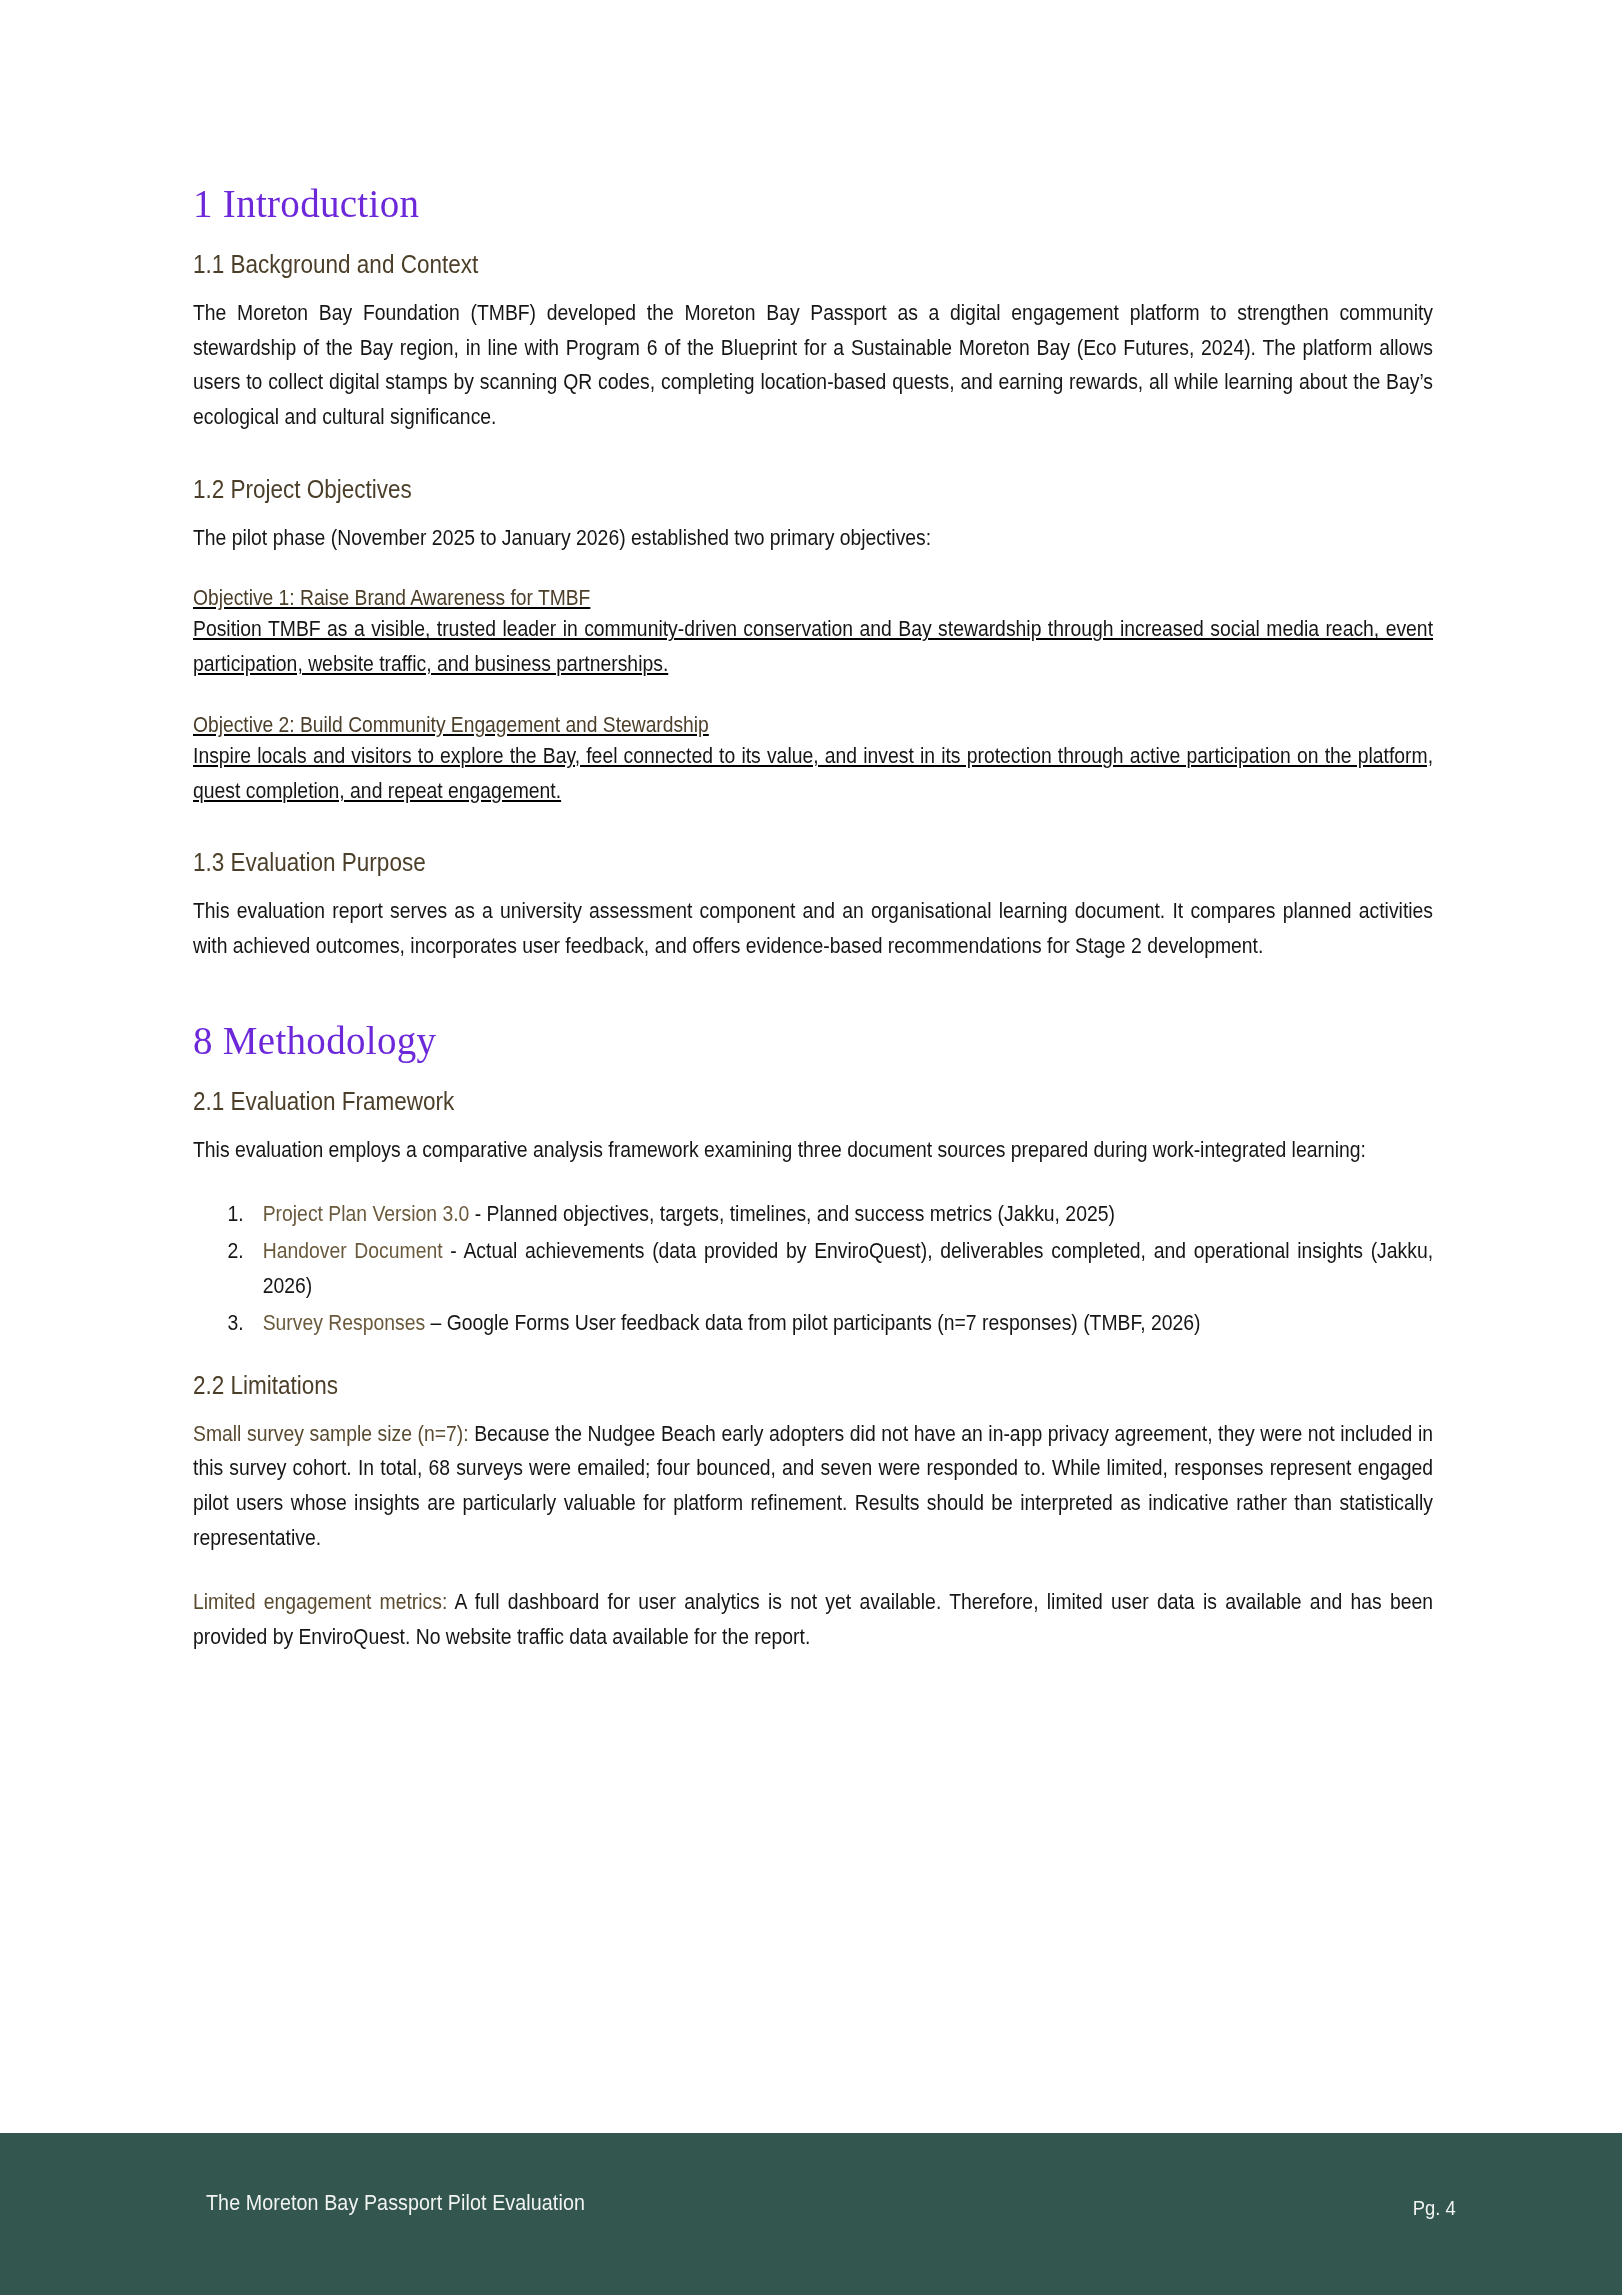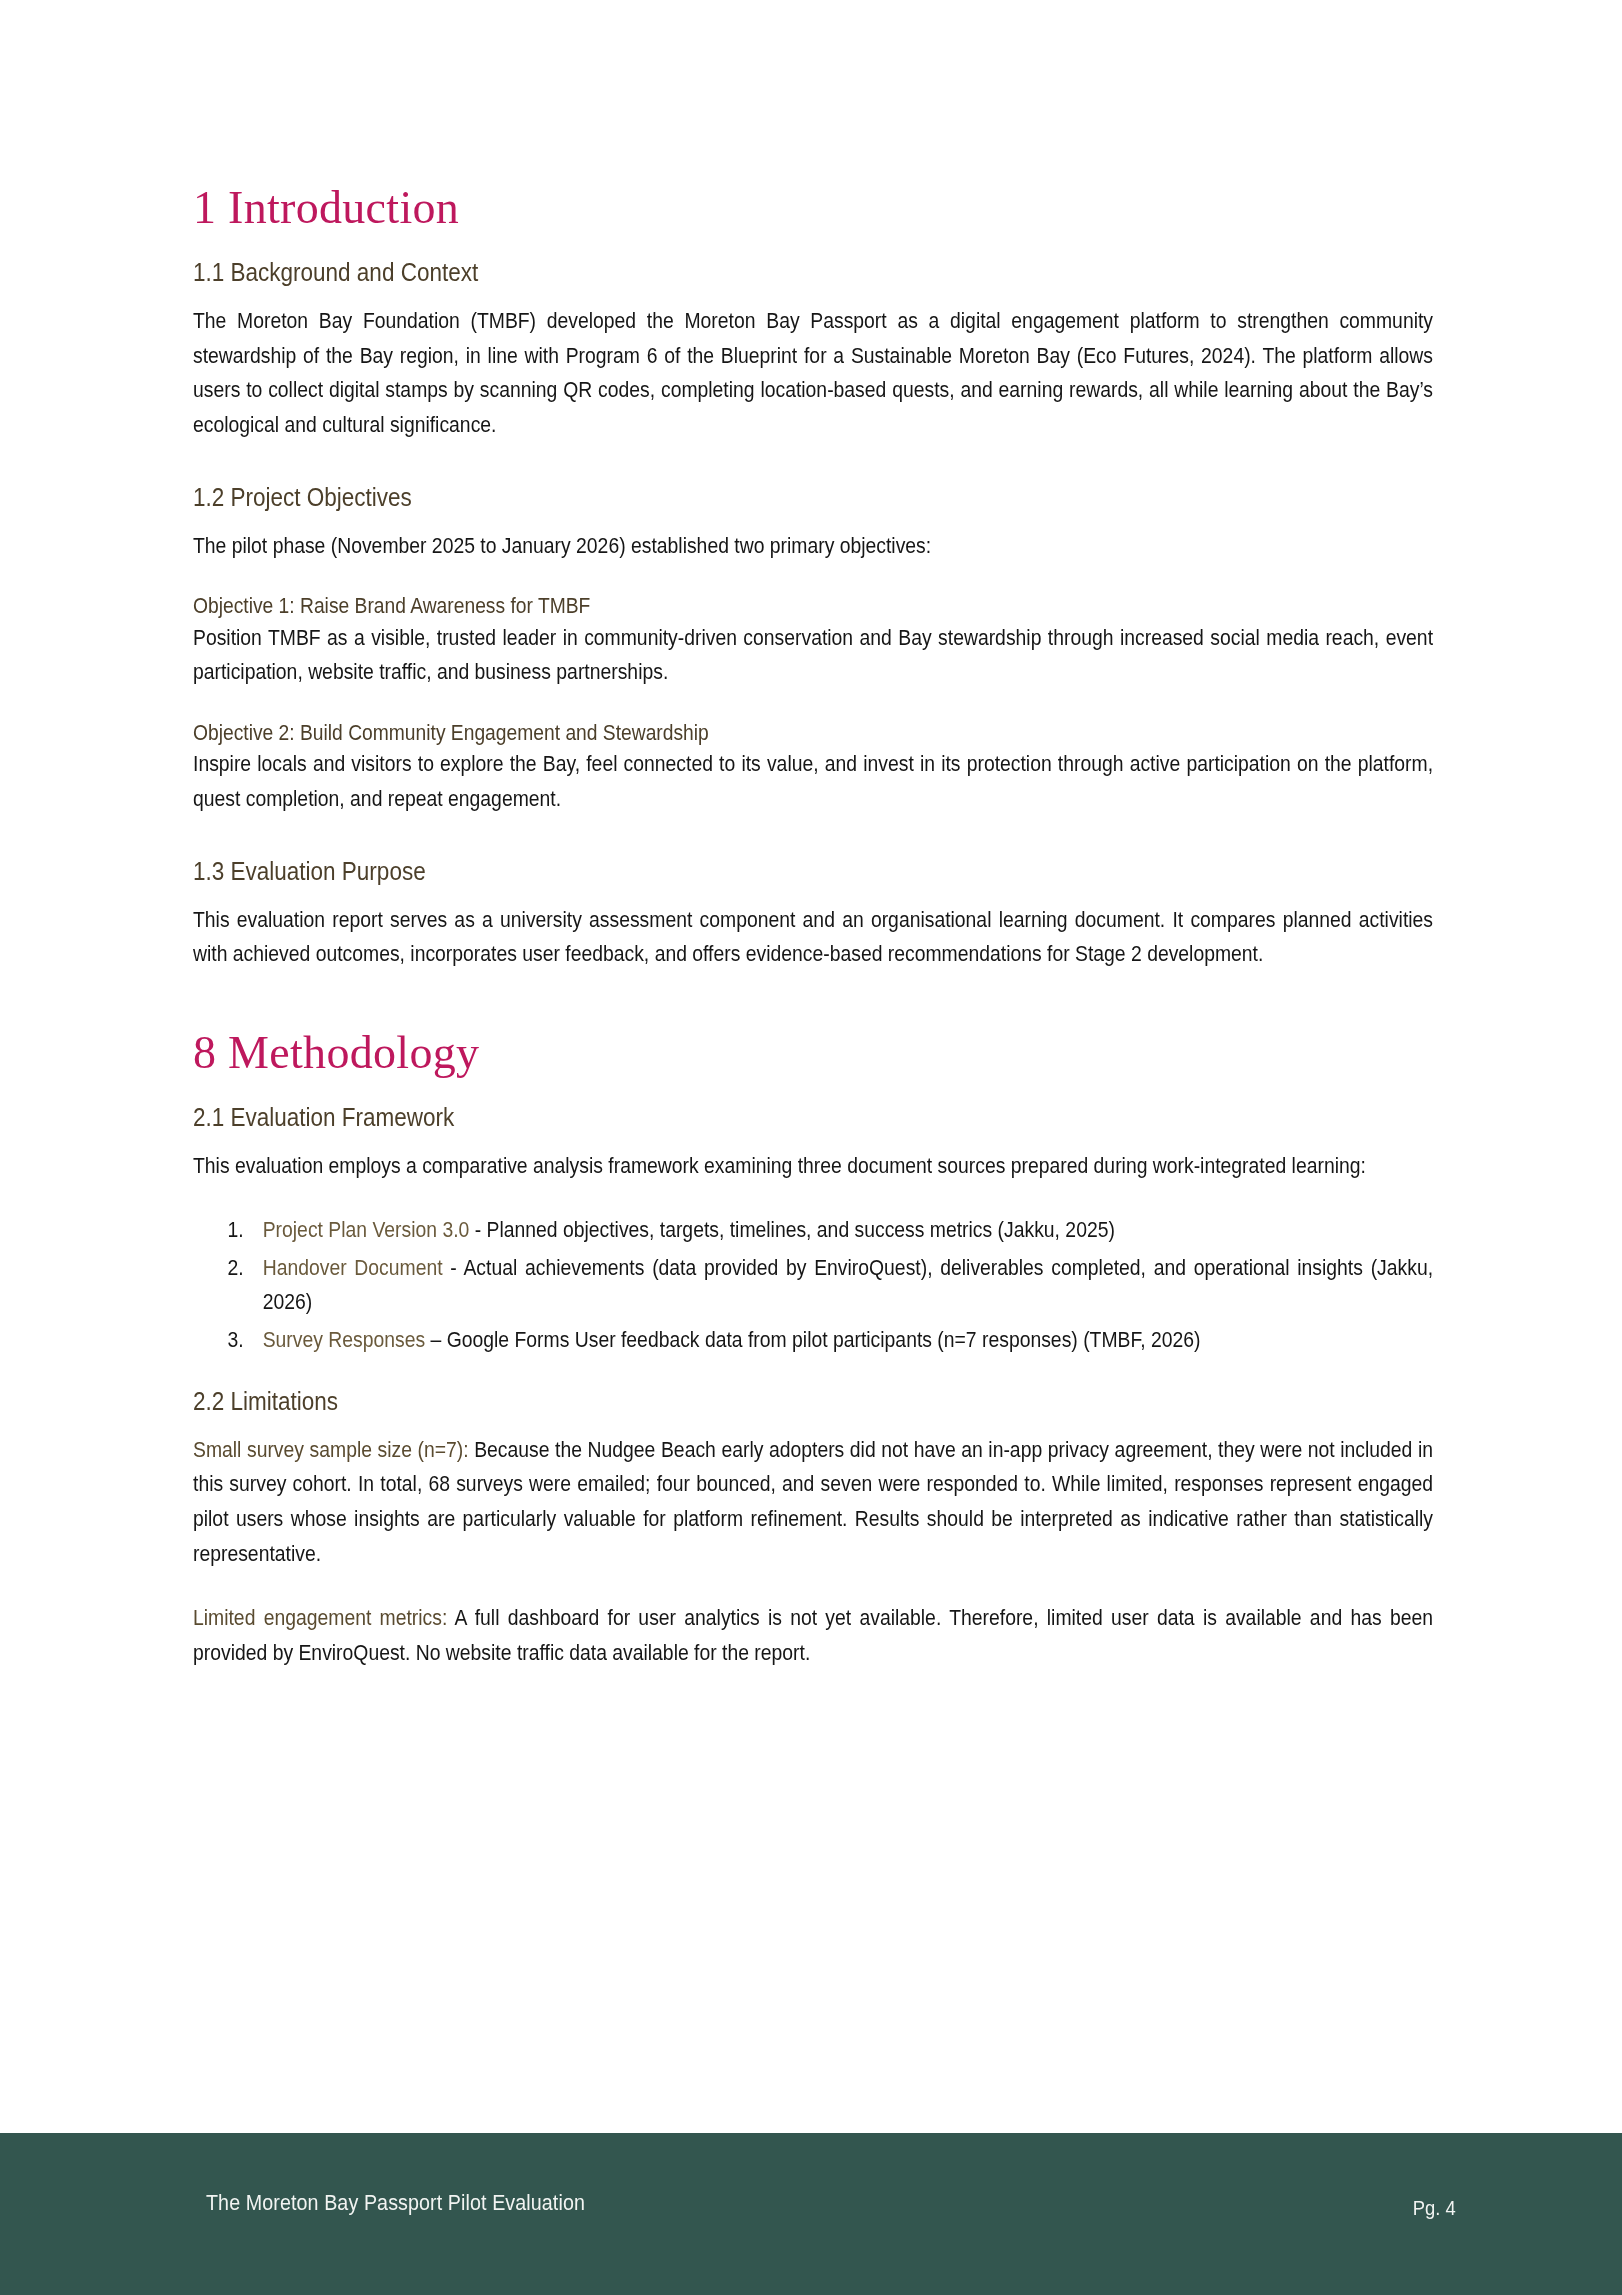--- a/index.html
+++ b/index.html
@@ -26,23 +26,23 @@
   .content {
     position: absolute;
     left: 193px;
     top: 182px;
     width: 1240px;
   }
 
   
   .h1 {
     font-family: "Liberation Serif", serif;
-    font-size: 46px;
-    font-weight: 400;
-    color: #be185d;
+    font-size: 39px;
+    font-weight: 400;
+    color: #6d28d9;
     letter-spacing: 0.3px;
     line-height: 1.15;
     margin: 0 0 22px 0;
   }
   .h1.second {
     margin-top: 55px;
   }
 
   .h2 {
     font-family: "Liberation Sans", sans-serif;
@@ -82,20 +82,21 @@
   .p.tight {
     margin-bottom: 0;
   }
 
   .block-gap-lg { height: 26px; }
   .block-gap-md { height: 19.5px; }
   .block-gap-sm { height: 10.4px; }
 
   .objective-block {
     margin-bottom: 19.5px;
+    text-decoration: underline;
   }
 
   
   .numlist {
     margin: 0 0 0 0;
     padding: 0;
     list-style: none;
     transform: scaleX(0.905);
     transform-origin: left top;
     width: 110.5%;

